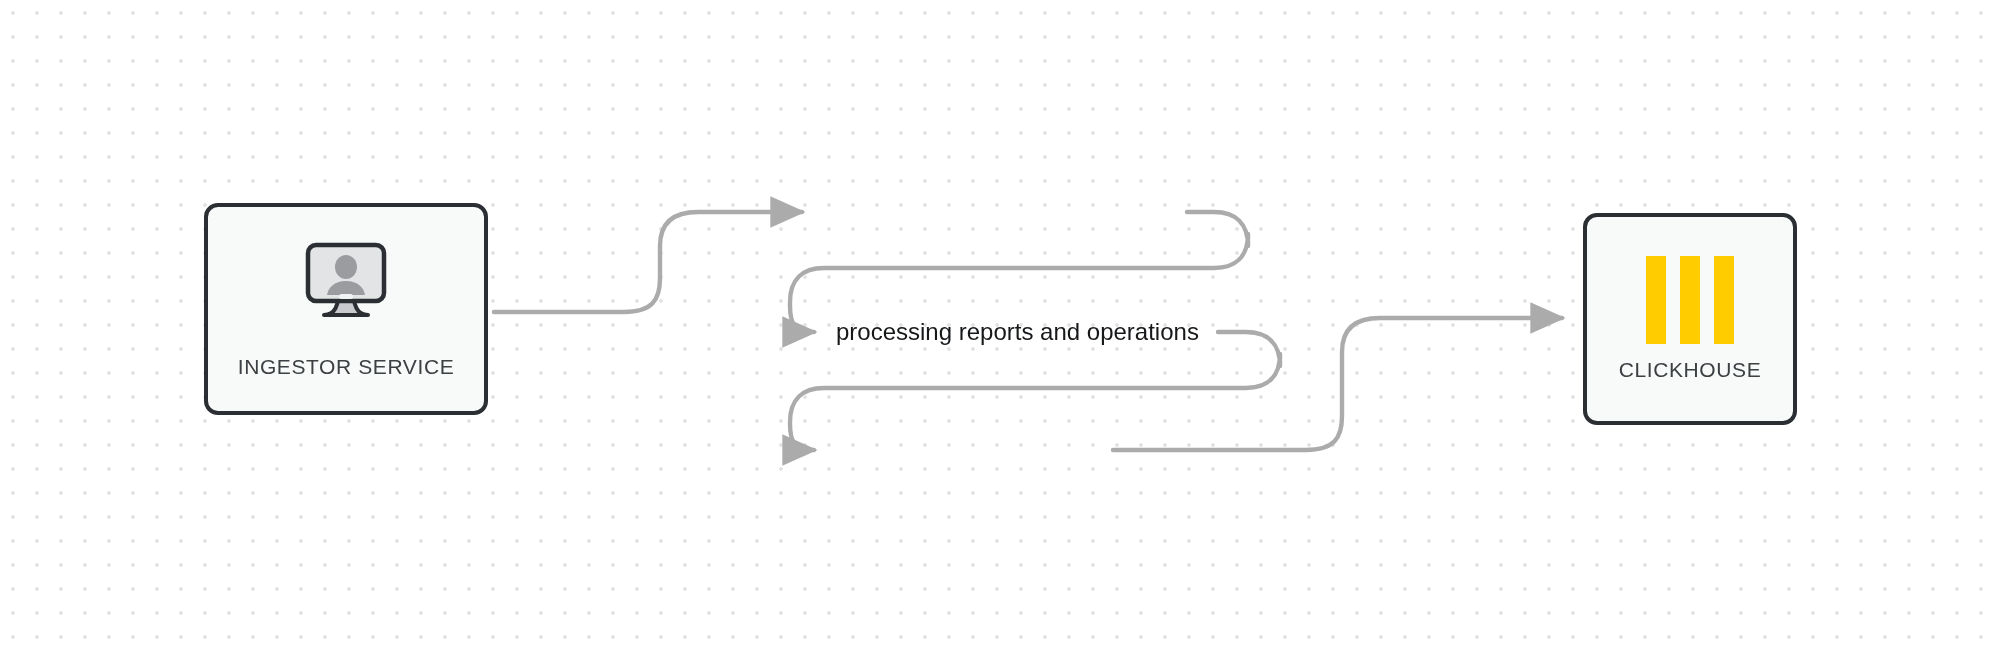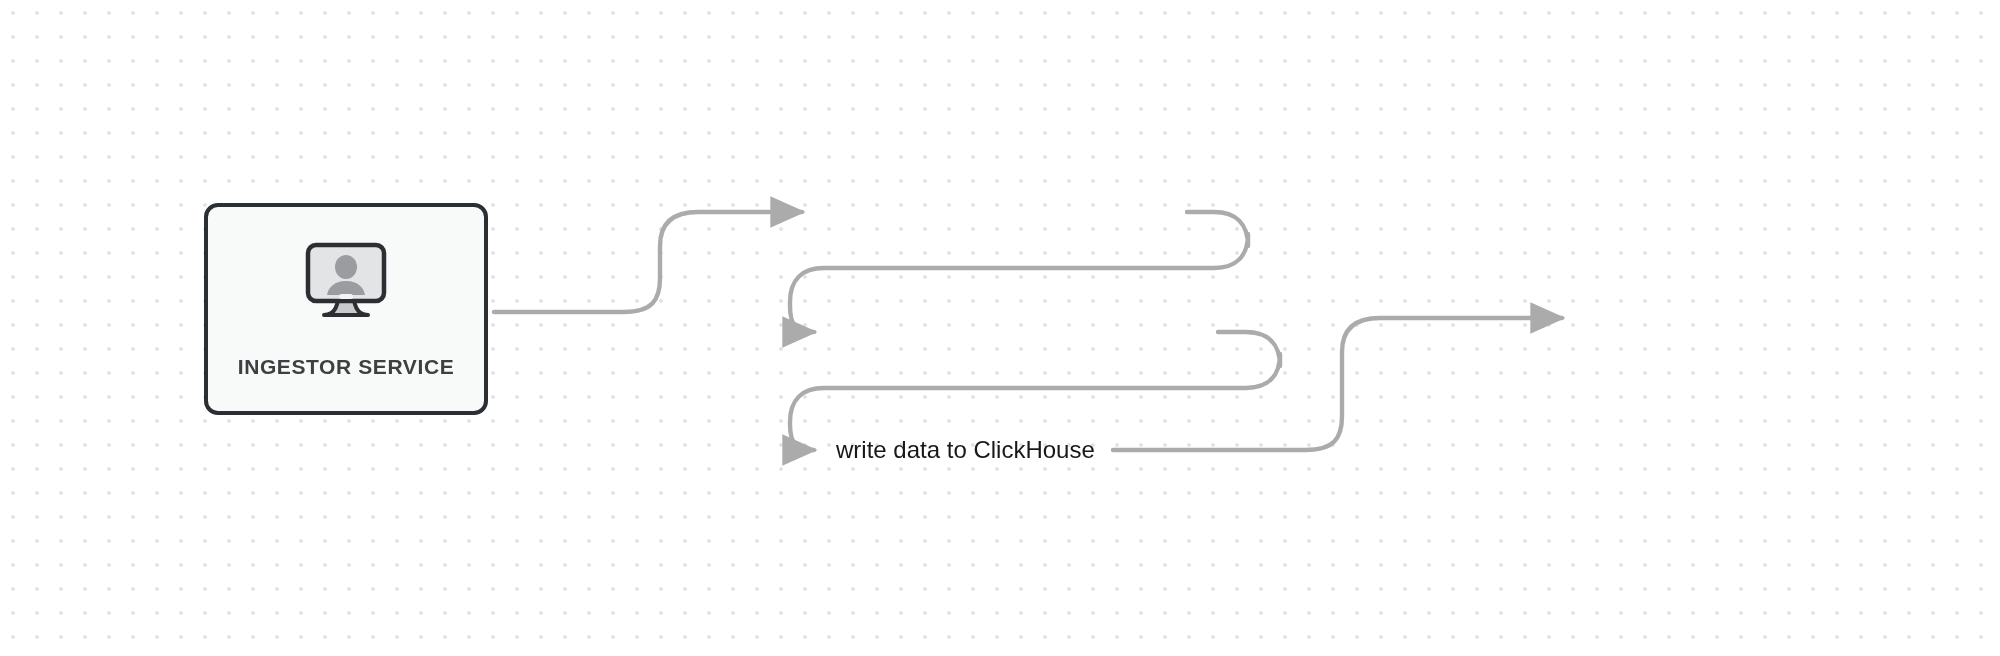--- a/index.html
+++ b/index.html
@@ -49,21 +49,21 @@
     top: 213px;
     width: 214px;
     height: 212px;
   }
   .node-label {
     font-size: 21px;
     letter-spacing: 0.6px;
     color: #3c4043;
     white-space: nowrap;
   }
-  #node-ingestor .node-label { margin-top: 16px; font-weight: bold; }
+  #node-ingestor .node-label { margin-top: 16px; }
   #node-clickhouse .node-label { margin-top: 14px; }
   .node-icon { display: block; }
   .ch-bars { display: flex; gap: 14px; align-items: flex-end; }
   .ch-bar { width: 20px; height: 88px; }
   .edge-label {
     position: absolute;
     font-size: 24px;
     color: #16181a;
     white-space: nowrap;
     background: rgba(255,255,255,0.0);
@@ -109,16 +109,24 @@
         <path d="M 30 76 C 42 76 44 64 44 58 L 60 58 C 60 64 62 76 74 76 Z" fill="#c9cacd" stroke="#2b2f33" stroke-width="4" stroke-linejoin="round"></path>
         <rect x="14" y="6" width="76" height="56" rx="8" fill="#e3e4e6" stroke="#2b2f33" stroke-width="4.5"></rect>
         <ellipse cx="52" cy="28" rx="11" ry="12" fill="#9a9c9f"></ellipse>
         <path d="M 52 42 C 40 42 34 49 33 56 L 71 56 C 70 49 64 42 52 42 Z" fill="#9a9c9f"></path>
         <rect x="45" y="55" width="14" height="5" rx="2.5" fill="#f2f3f4"></rect>
       </svg>
     </span>
     <span class="node-label">INGESTOR SERVICE</span>
   </div>
 
+  <div class="node" id="node-clickhouse">
+    <span class="node-icon ch-bars">
+      <span class="ch-bar" style="background:#ffcc00"></span>
+      <span class="ch-bar" style="background:#ffcc00"></span>
+      <span class="ch-bar" style="background:#ffcc00"></span>
+    </span>
+    <span class="node-label">CLICKHOUSE</span>
+  </div>
 
-  <div class="edge-label" id="label-row-2">write data to ClickHouse</div>
+  <div class="edge-label" id="label-row-1">processing reports and operations</div>
 
 </div>
 
 </body></html>

